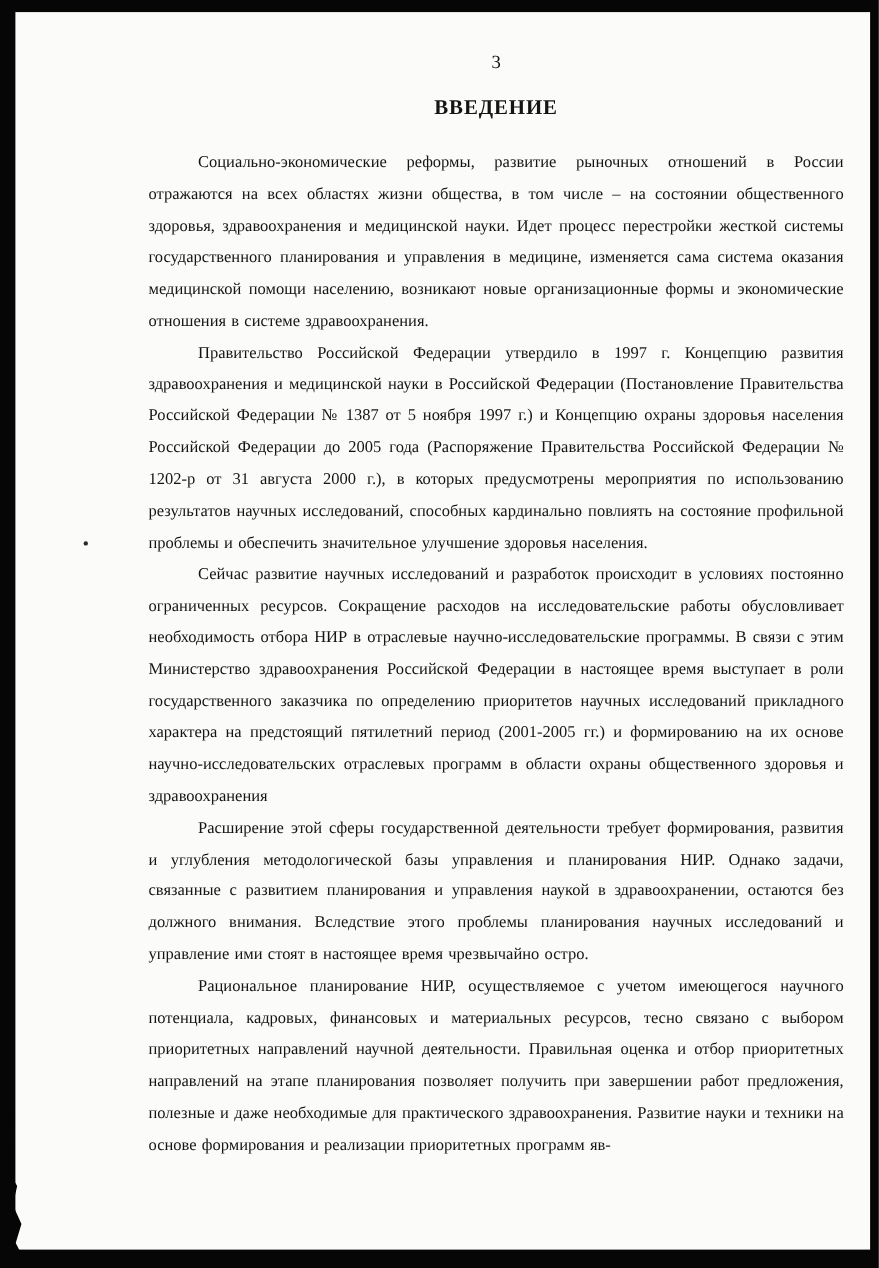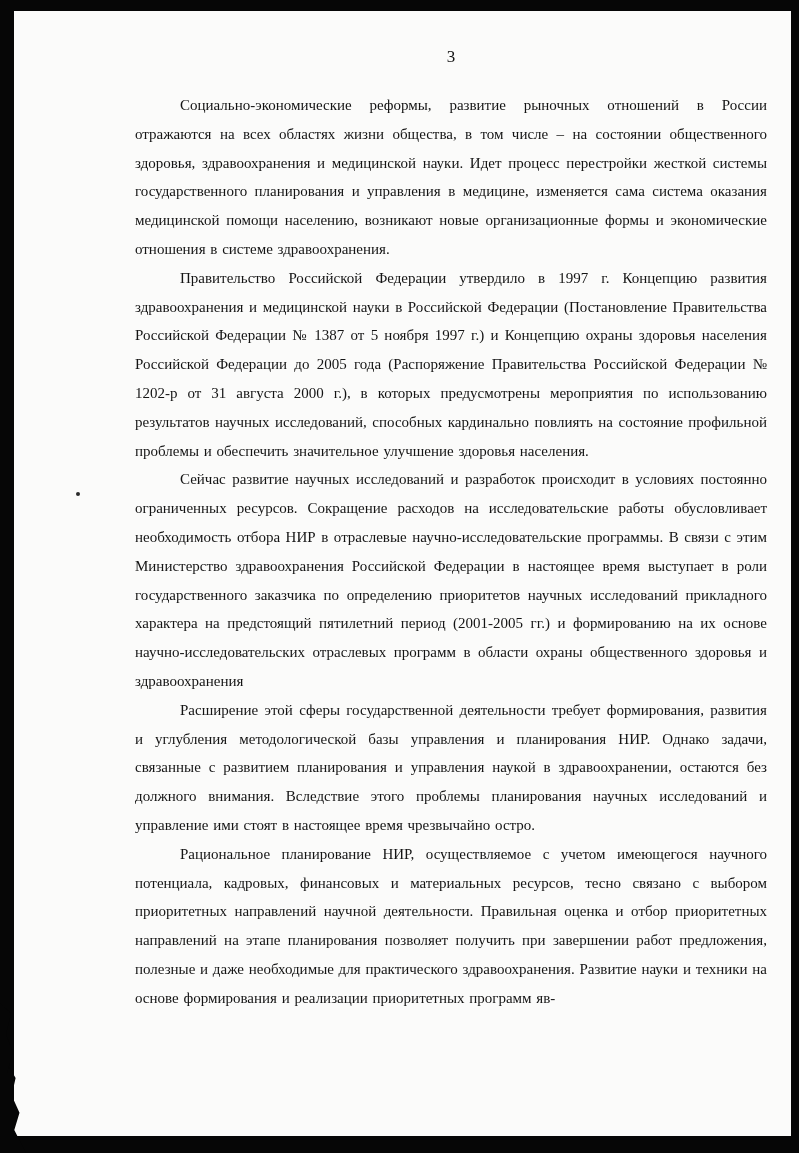--- a/index.html
+++ b/index.html
@@ -77,20 +77,21 @@
   }
 </style>
 </head>
 <body>
 
 <div class="scan">
   <div class="paper">
     <span class="speck"></span>
     <div class="content">
       <div class="page-number">3</div>
+      <h1 class="doc-title">ВВЕДЕНИЕ</h1>
       <div class="body-text">
         <p>Социально-экономические реформы, развитие рыночных отношений в России   отражаются на всех областях жизни общества, в том числе – на состоянии общественного здоровья, здравоохранения и медицинской науки. Идет процесс перестройки жесткой системы государственного планирования и управления в медицине, изменяется сама система оказания медицинской помощи населению, возникают новые организационные формы и экономические отношения в системе здравоохранения.</p>
         <p>Правительство Российской Федерации утвердило в 1997 г. Концепцию развития здравоохранения и медицинской науки в Российской Федерации (Постановление Правительства Российской Федерации № 1387 от 5 ноября 1997 г.)  и Концепцию охраны здоровья населения Российской Федерации до 2005 года (Распоряжение Правительства Российской Федерации № 1202-р от 31 августа 2000 г.), в которых предусмотрены мероприятия по использованию результатов научных исследований, способных кардинально повлиять на состояние профильной проблемы и обеспечить значительное улучшение здоровья населения.</p>
         <p>Сейчас развитие научных исследований и разработок происходит в условиях постоянно ограниченных ресурсов. Сокращение расходов на исследовательские работы обусловливает необходимость отбора НИР в отраслевые научно-исследовательские программы. В связи с этим Министерство здравоохранения Российской Федерации в настоящее время выступает в роли государственного заказчика по определению приоритетов научных исследований прикладного характера на предстоящий пятилетний период (2001-2005 гг.) и формированию на их основе научно-исследовательских отраслевых программ в области охраны общественного здоровья и здравоохранения</p>
         <p>Расширение этой сферы государственной деятельности требует формирования, развития и углубления методологической базы управления и планирования НИР. Однако задачи, связанные с развитием планирования и управления наукой в здравоохранении, остаются без должного внимания. Вследствие этого проблемы планирования научных исследований и управление ими стоят в настоящее время чрезвычайно остро.</p>
         <p>Рациональное планирование НИР, осуществляемое с  учетом имеющегося научного потенциала, кадровых,  финансовых и  материальных ресурсов, тесно связано с выбором приоритетных направлений научной деятельности. Правильная оценка и отбор приоритетных направлений на этапе планирования позволяет получить при завершении работ предложения, полезные и даже необходимые для практического здравоохранения. Развитие науки и техники  на основе формирования и реализации приоритетных программ яв-</p>
       </div>
     </div>
   </div>
   <div class="artifact artifact-corner-bl-1"></div>

